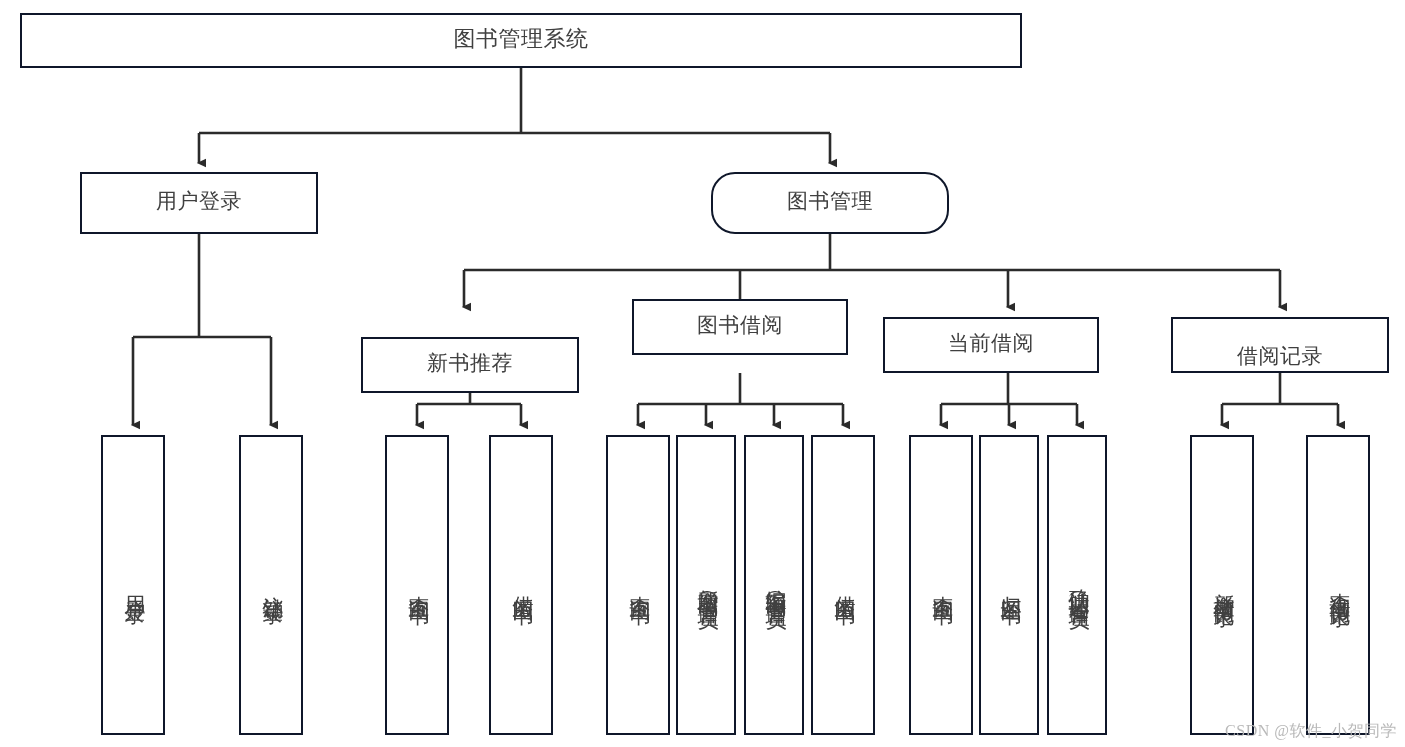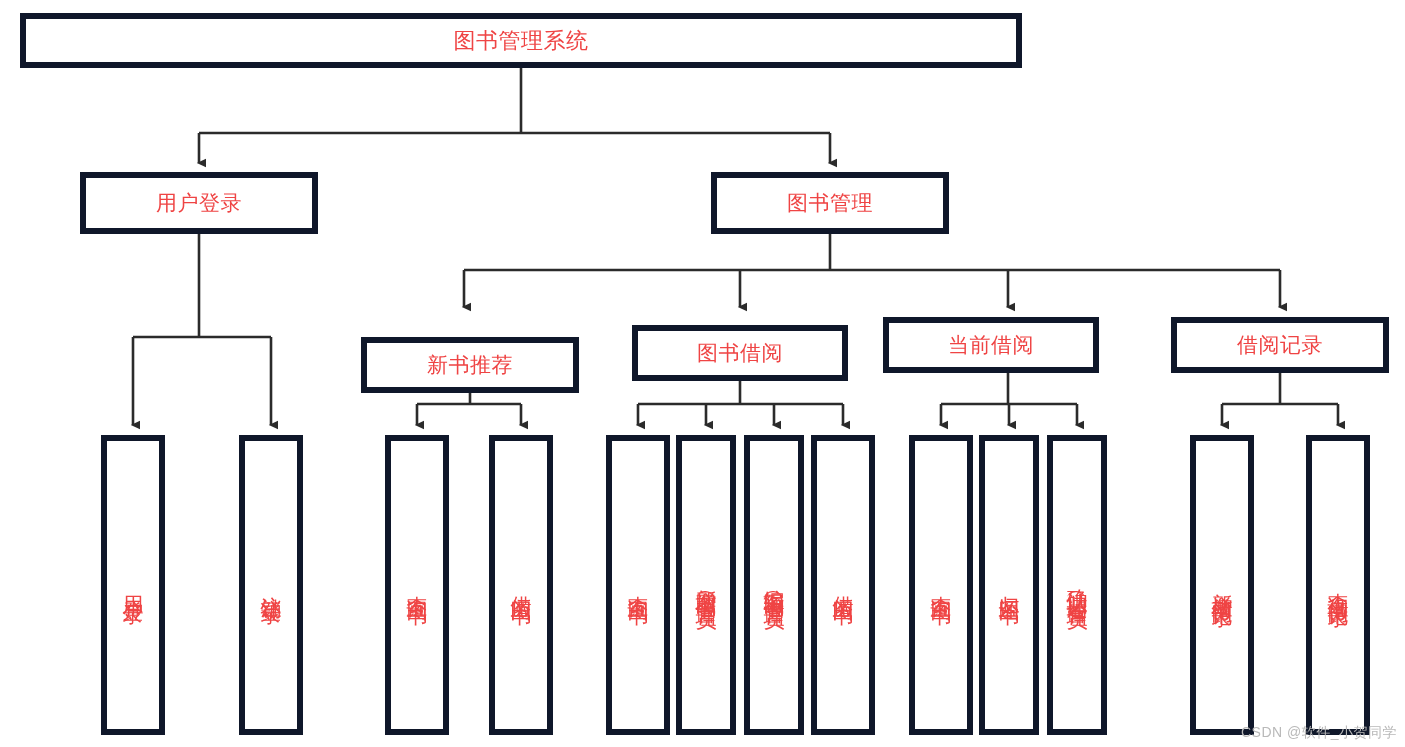--- a/index.html
+++ b/index.html
@@ -22,25 +22,26 @@
     left: 0;
     top: 0;
     width: 1405px;
     height: 747px;
     pointer-events: none;
   }
   .node {
     position: absolute;
     box-sizing: border-box;
     background: #ffffff;
-    border: 6px solid #0f172a;
+    border: 2px solid #0f172a;
     display: flex;
     align-items: center;
     justify-content: center;
-    color: #ef4444;
+    color: #404040;
+    font-family: Liberation Mono, monospace;
   }
   .node .label {
     display: block;
     text-align: center;
     line-height: 1.18;
     letter-spacing: 0.5px;
   }
   .node.horiz .label {
     writing-mode: horizontal-tb;
     font-size: 21px;
@@ -57,25 +58,25 @@
     line-height: 1.05;
     max-height: 292px;
   }
   .node.root .label {
     font-size: 22px;
   }
   .watermark {
     position: absolute;
     right: 8px;
     bottom: 5px;
-    font-size: 14px;
+    font-size: 16px;
     color: #b9b9b9;
     letter-spacing: 0.5px;
     white-space: nowrap;
-    font-family: Liberation Sans, sans-serif;
+    font-family: Liberation Serif, serif;
   }
 </style>
 </head>
 <body>
 
 <div id="canvas">
 
   <svg class="wires" viewBox="0 0 1405 747">
     <defs>
       <marker id="arrow" markerWidth="10" markerHeight="10" refX="5" refY="7.2" orient="auto" markerUnits="userSpaceOnUse">
@@ -126,34 +127,34 @@
     </g>
   </svg>
 
   <div class="node horiz root" style="left:20px; top:13px; width:1002px; height:55px;">
     <span class="label">图书管理系统</span>
   </div>
 
   <div class="node horiz" style="left:80px; top:172px; width:238px; height:62px;">
     <span class="label">用户登录</span>
   </div>
-  <div class="node horiz" style="left:711px; top:172px; width:238px; height:62px;">
+  <div class="node horiz" style="left:711px; top:172px; width:238px; height:62px;border-radius:24px;">
     <span class="label">图书管理</span>
   </div>
 
   <div class="node horiz" style="left:361px; top:317px; width:218px; height:56px;margin-top:20px;">
     <span class="label">新书推荐</span>
   </div>
-  <div class="node horiz" style="left:632px; top:325px; width:216px; height:56px;">
+  <div class="node horiz" style="left:632px; top:299px; width:216px; height:56px;">
     <span class="label">图书借阅</span>
   </div>
   <div class="node horiz" style="left:883px; top:317px; width:216px; height:56px;">
     <span class="label">当前借阅</span>
   </div>
-  <div class="node horiz" style="left:1171px; top:317px; width:218px; height:56px;">
+  <div class="node horiz" style="left:1171px; top:317px; width:218px; height:56px;align-items:flex-end;">
     <span class="label">借阅记录</span>
   </div>
 
   <div class="node vert" style="left:101px; top:435px; width:64px; height:300px;">
     <span class="label">用户登录</span>
   </div>
   <div class="node vert" style="left:239px; top:435px; width:64px; height:300px;">
     <span class="label">注销登录</span>
   </div>
 

